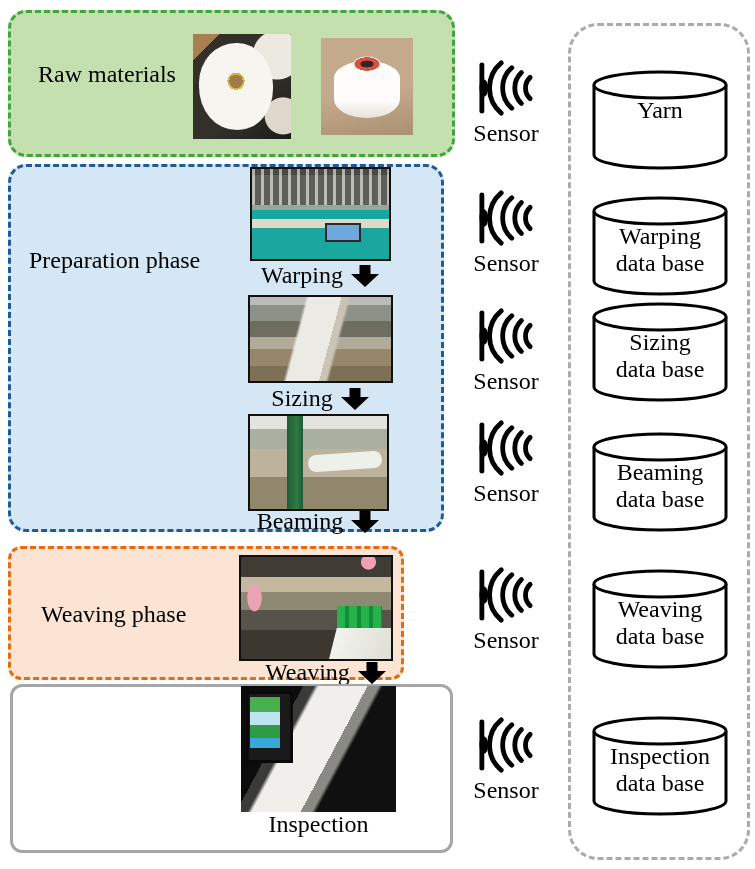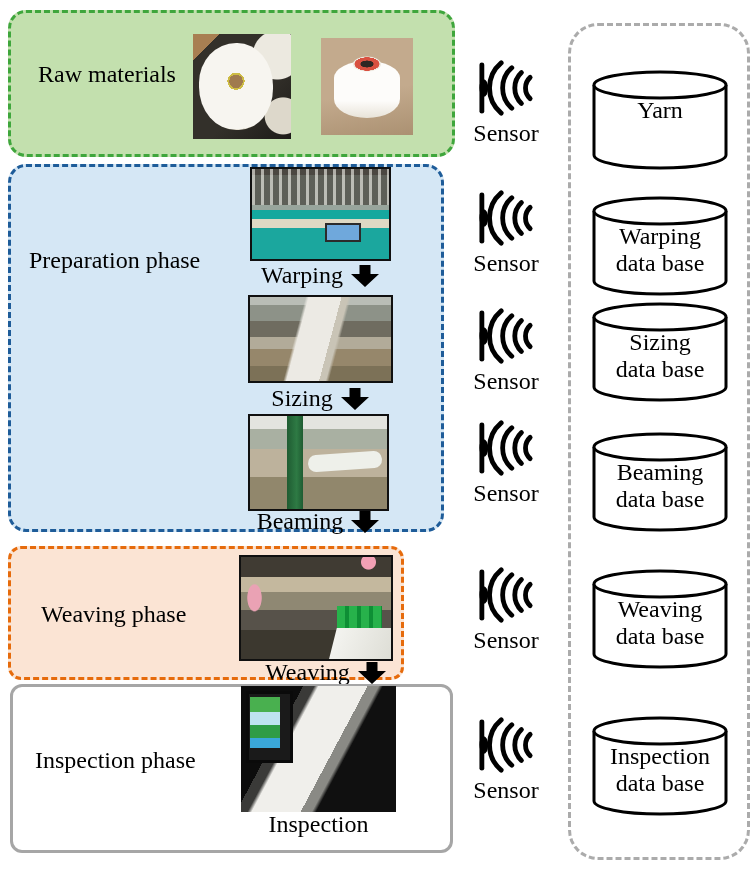--- a/index.html
+++ b/index.html
@@ -148,21 +148,20 @@
     <div class="photo framed ph-weaving"></div>
     <div class="caption-row" style="left:238px;top:110px;width:154px;">
       <span class="caption">Weaving</span>
       <svg class="arrow-down" width="30" height="24" viewBox="0 0 30 24">
           <path d="M9.5 1 L20.5 1 L20.5 10 L29 10 L15 23 L1 10 L9.5 10 Z" fill="#000"></path>
         </svg>
     </div>
   </div>
 
   <div class="phase-box box-inspect">
-    <div class="phase-label lbl-inspect">Inspection phase</div>
     <div class="photo ph-inspection"></div>
     <div class="caption-row" style="left:228px;top:124px;width:155px;">
       <span class="caption">Inspection</span>
     </div>
   </div>
 
   <div class="sensor-group" style="top:60px;">
     <svg width="62" height="56" viewBox="0 0 64 58" fill="none" stroke="#000" stroke-width="5" stroke-linecap="round">
       <line x1="7" y1="5" x2="7" y2="53"></line>
         <ellipse cx="9" cy="29" rx="4.5" ry="9" fill="#000" stroke="none"></ellipse>

